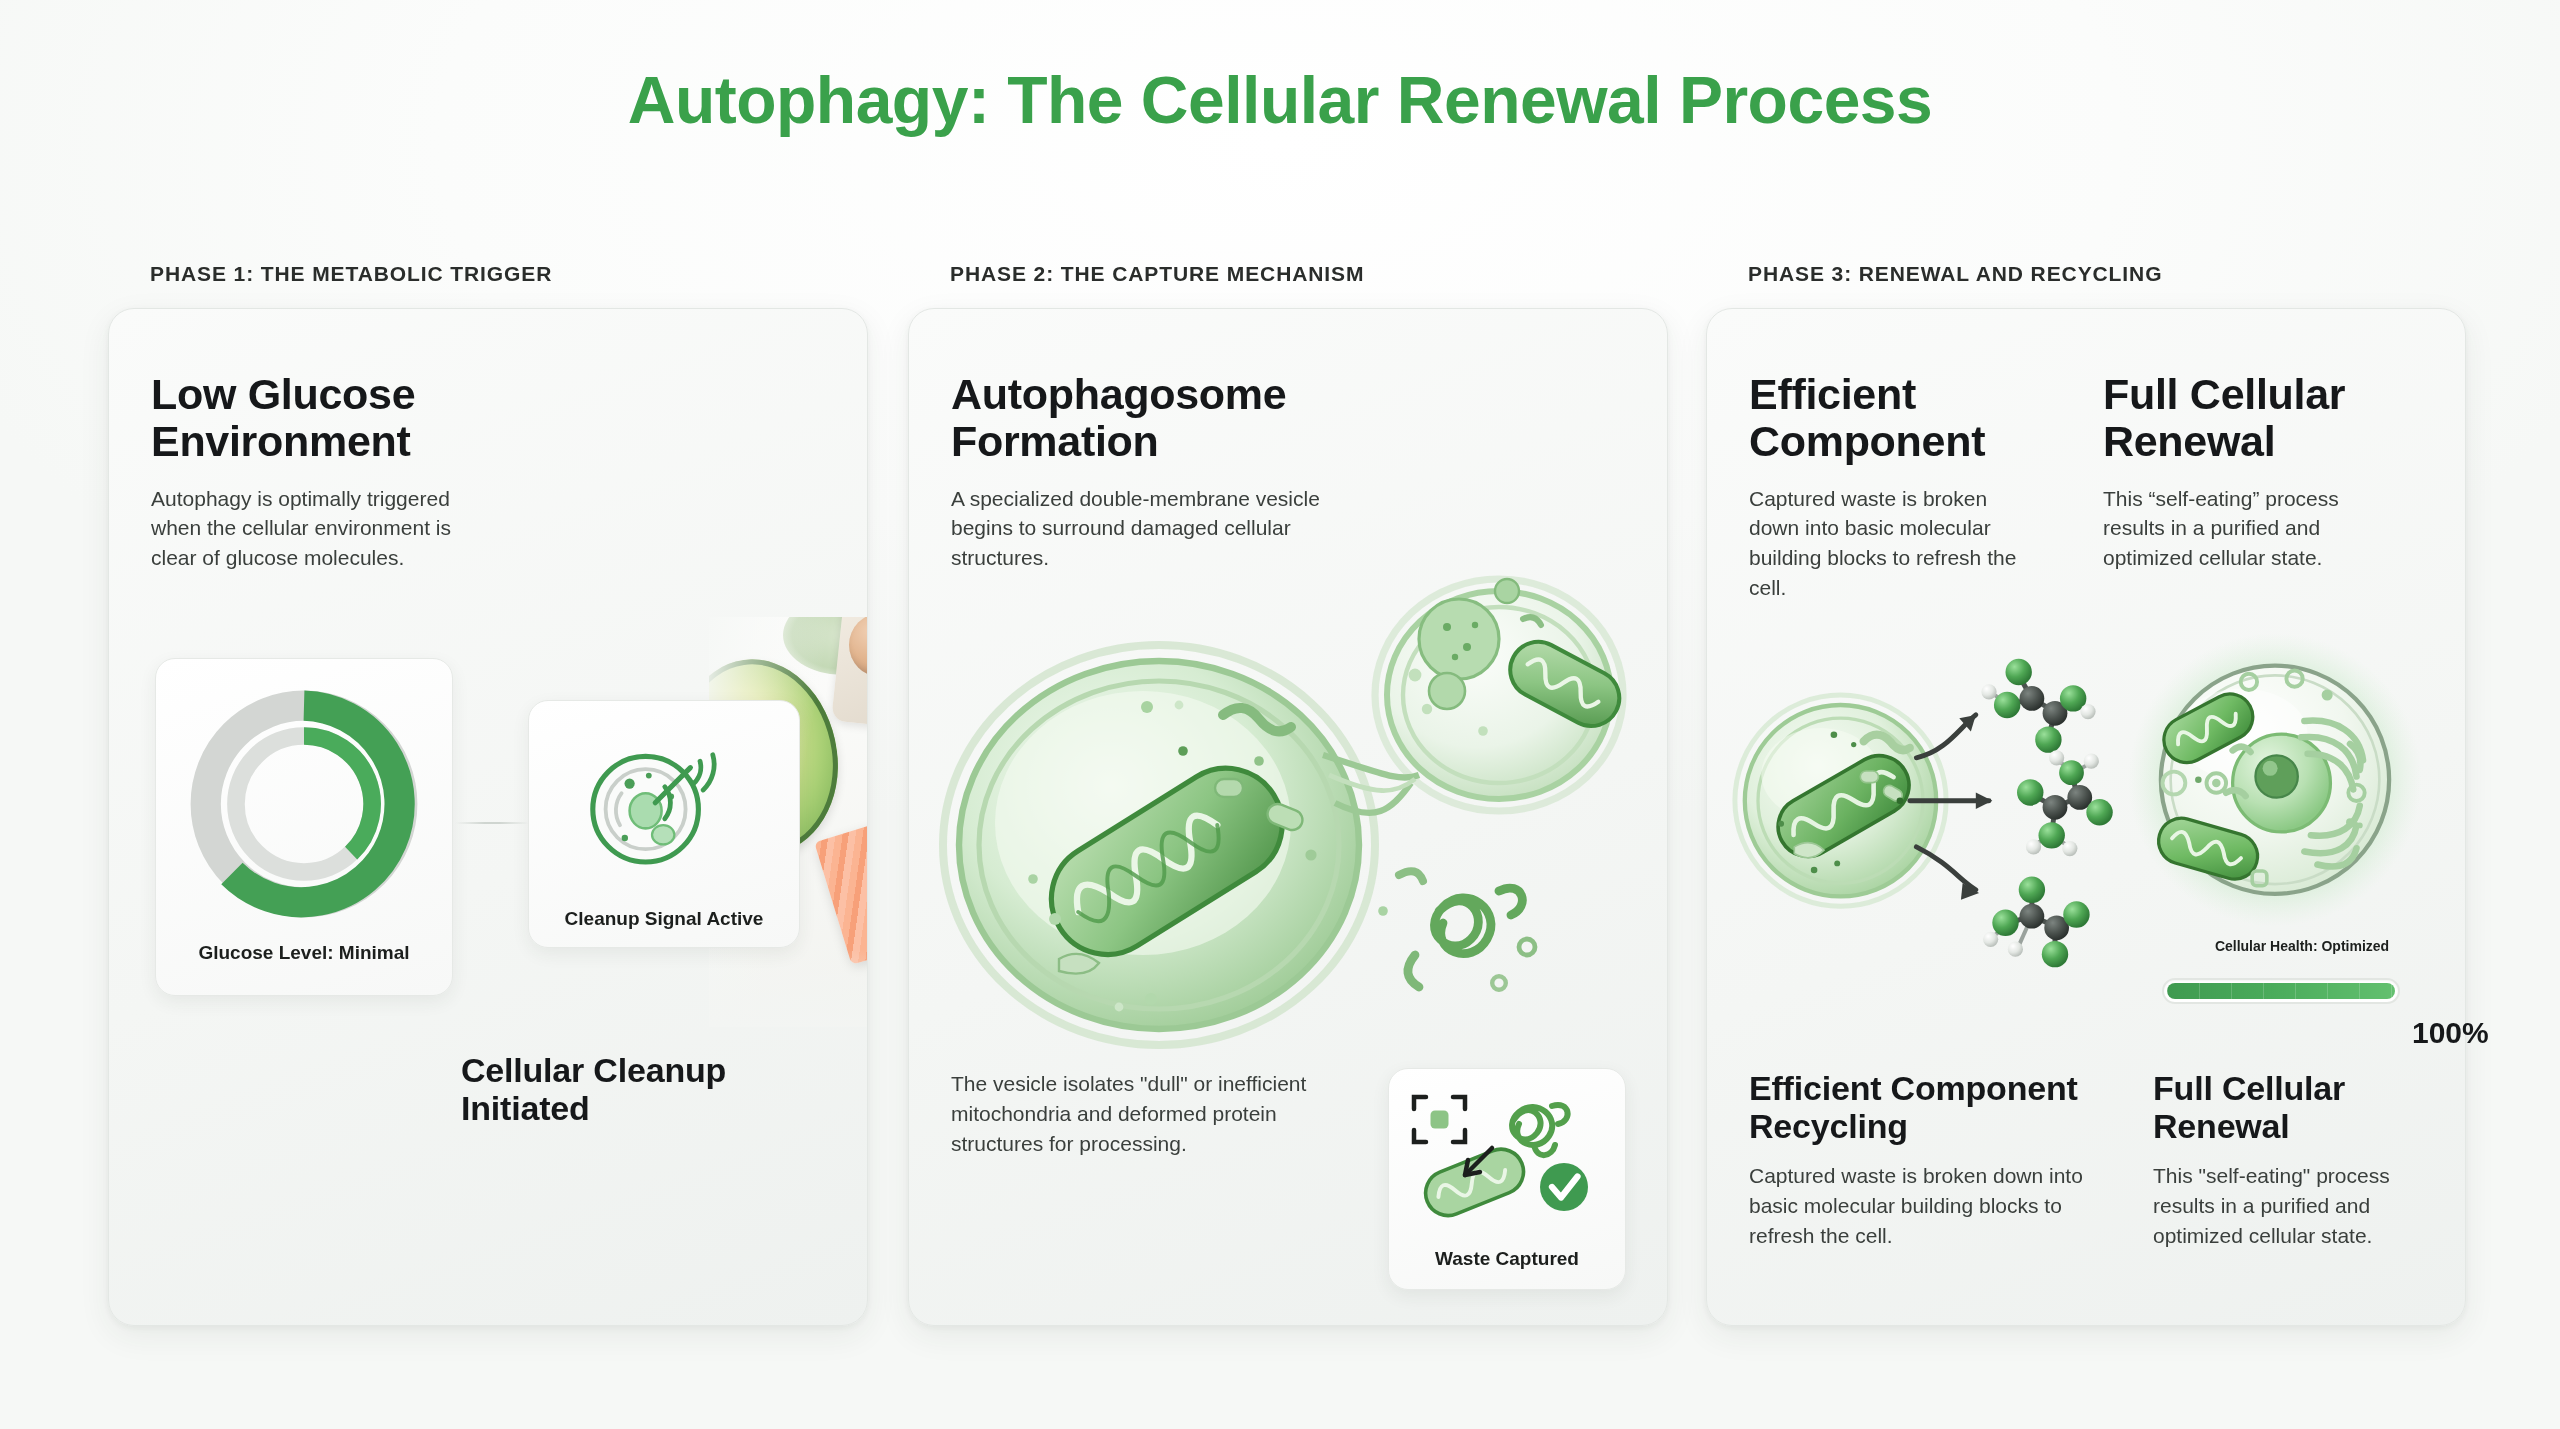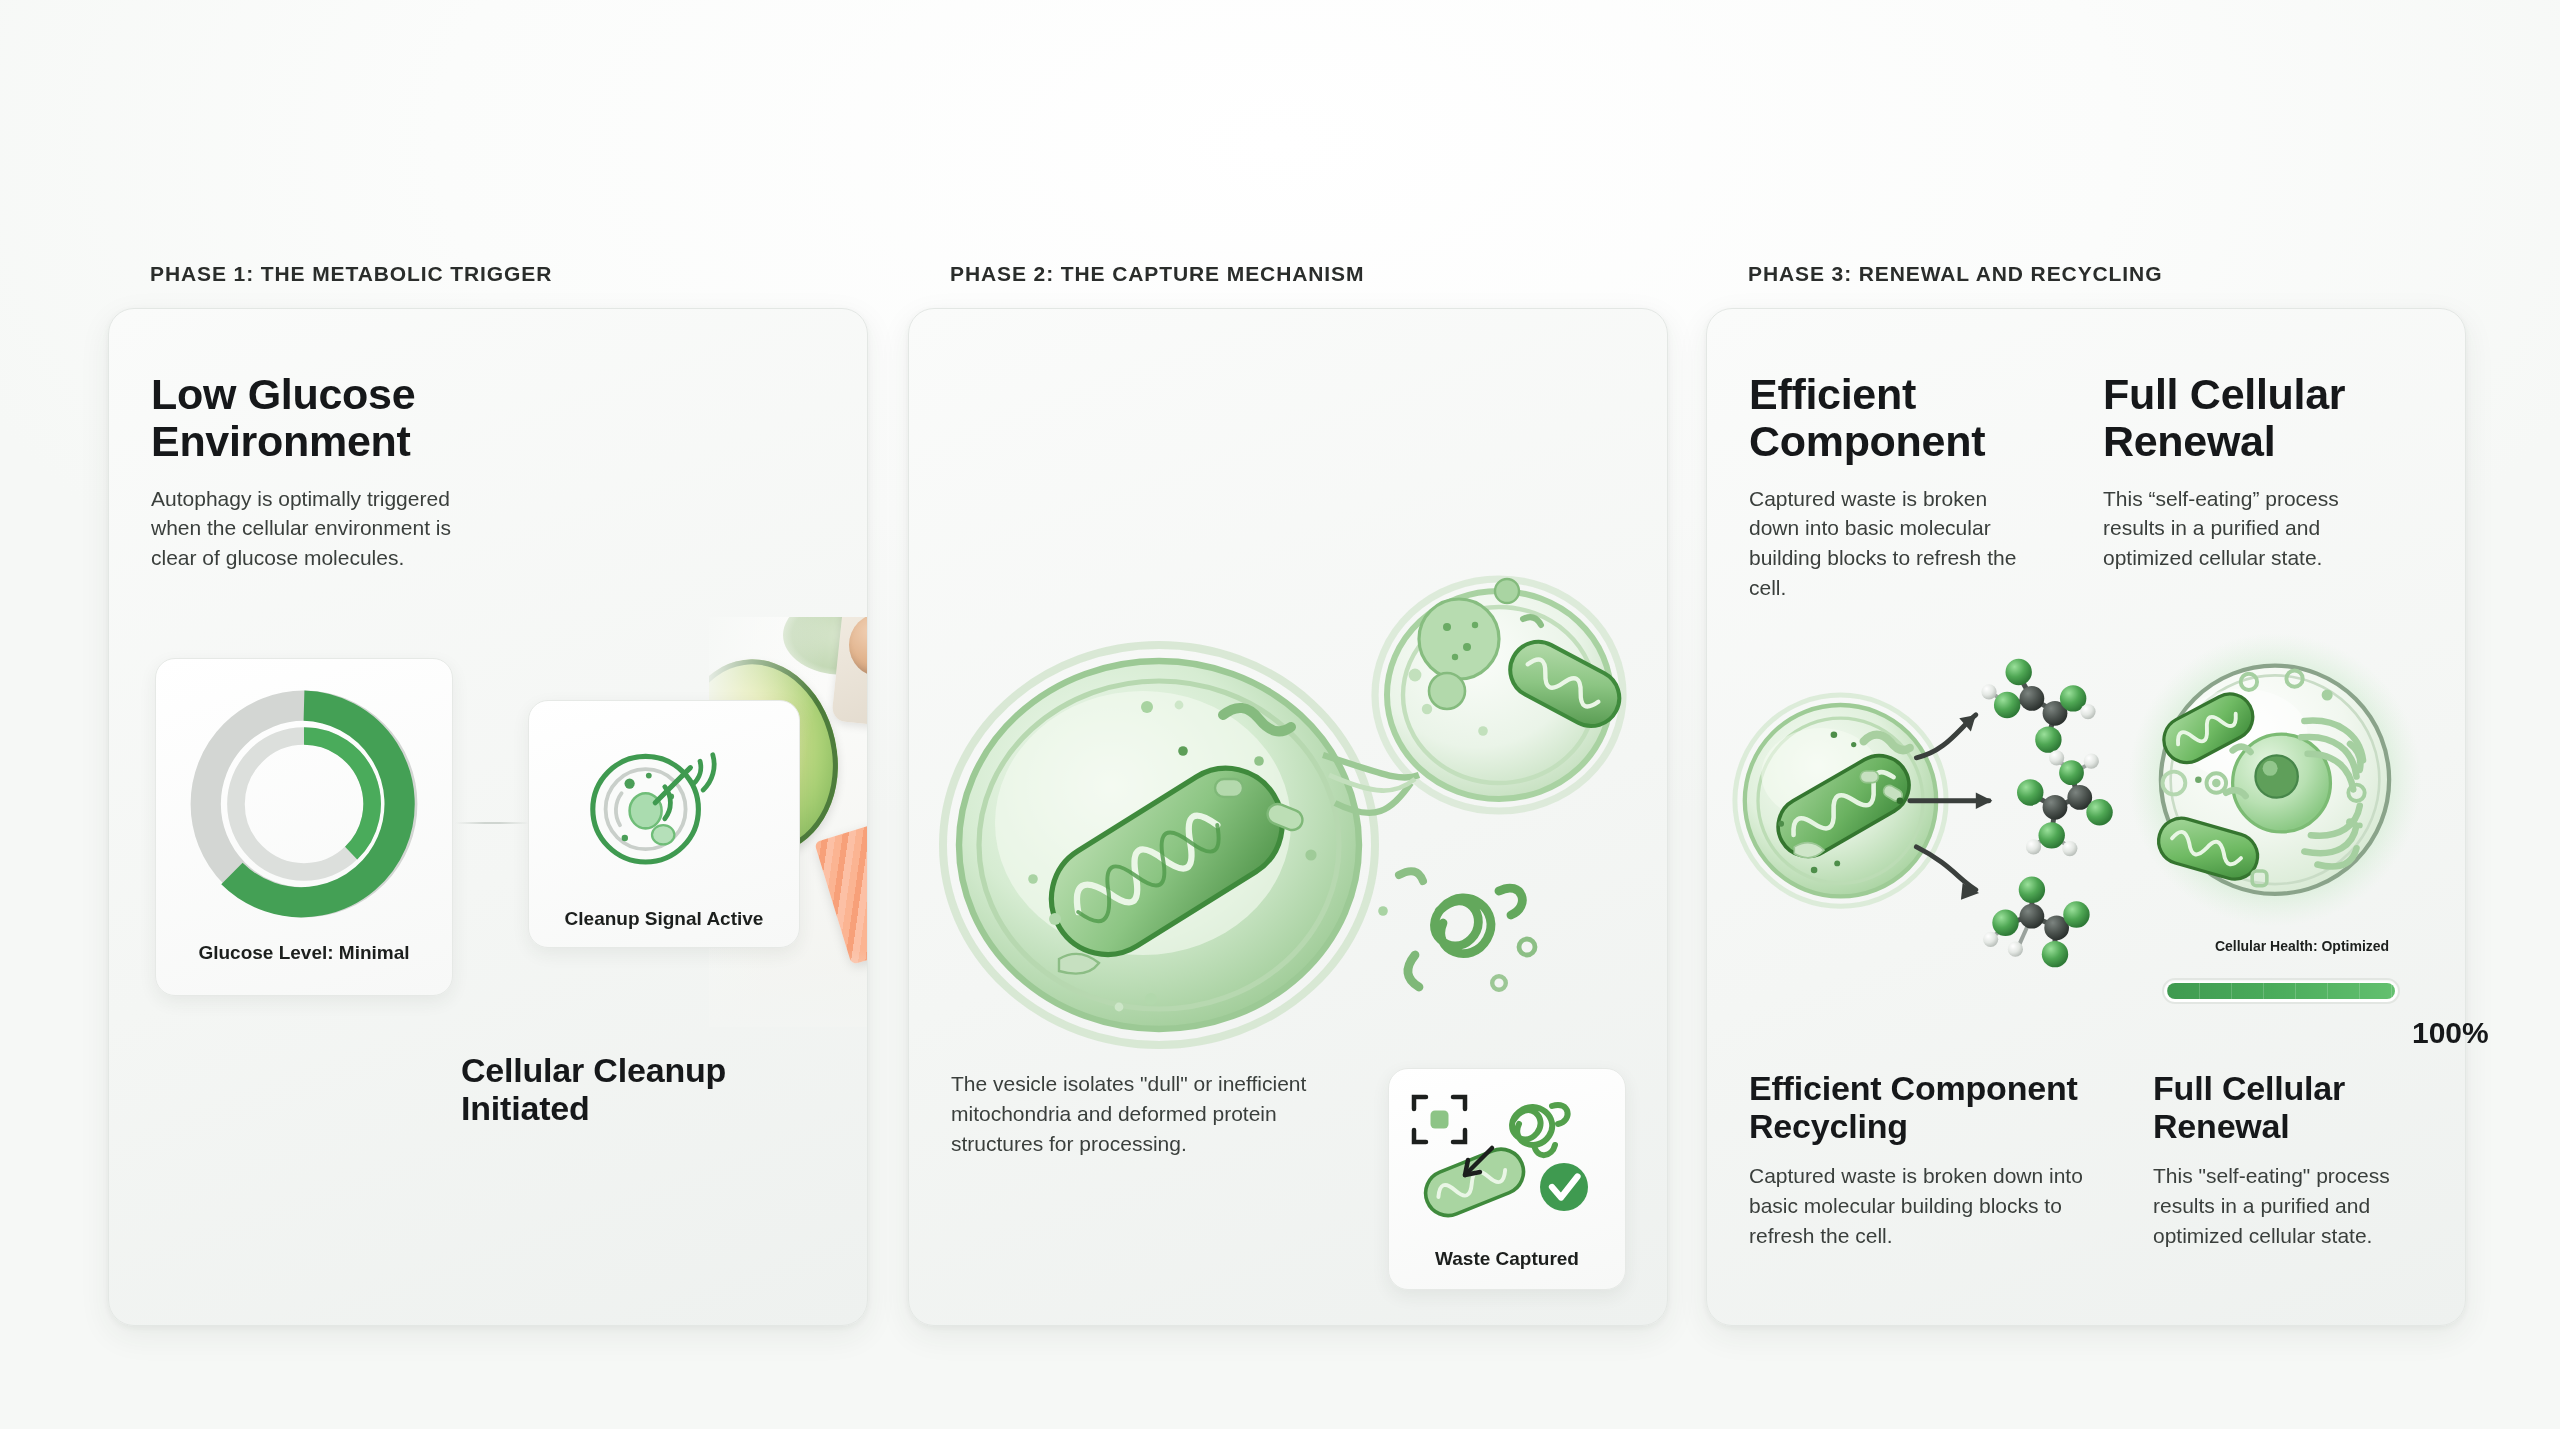--- a/index.html
+++ b/index.html
@@ -167,20 +167,21 @@
   .donut { position: absolute; left: 178px; top: 678px; width: 252px; height: 252px; }
   .gauge-caption { top: 942px; }
   .signal-caption { top: 908px; }
   .waste-caption { top: 1248px; }
 </style>
 </head>
 <body>
 
 <div class="page">
 
+  <div class="title">Autophagy: The Cellular Renewal Process</div>
 
   <div class="phase-label" id="plabel0">PHASE 1: THE METABOLIC TRIGGER</div>
   <div class="phase-label" id="plabel1">PHASE 2: THE CAPTURE MECHANISM</div>
   <div class="phase-label" id="plabel2">PHASE 3: RENEWAL AND RECYCLING</div>
 
   <div class="card" id="card0">
 
     <div class="photo">
       <div class="plate"></div>
       <div class="herb"></div>
@@ -229,20 +230,24 @@
     <circle cx="62" cy="44" r="1.8" fill="#4a9e57"></circle>
     <path d="M52 48 L74 26" stroke="#3f9a50" stroke-width="3.2" stroke-linecap="round"></path>
     <path d="M58 58 A 16 16 0 0 0 58 38" fill="none" stroke="#3f9a50" stroke-width="3" stroke-linecap="round"></path>
     <path d="M76 36 A 14 14 0 0 0 80 22" fill="none" stroke="#3f9a50" stroke-width="3" stroke-linecap="round"></path>
     <path d="M82 40 A 22 22 0 0 0 88 18" fill="none" stroke="#3f9a50" stroke-width="3" stroke-linecap="round"></path>
     <path d="M30 62 A 18 18 0 0 1 31 42" fill="none" stroke="#c9cfca" stroke-width="2.4" stroke-linecap="round"></path>
   </svg>
   <div class="tile-label signal-caption" style="left:528px; width:272px;">Cleanup Signal Active</div>
 
   <div class="card" id="card1">
+    <div class="block" style="left:42px; top:62px; width:400px;">
+      <div class="h-big">Autophagosome Formation</div>
+      <div class="body">A specialized double-membrane vesicle begins to surround damaged cellular structures.</div>
+    </div>
 
     <svg style="position:absolute; left:14px; top:250px; width:720px; height:520px;" viewBox="0 0 360 260">
       <defs>
         <radialGradient id="vg" cx="38%" cy="34%" r="72%">
           <stop offset="0%" stop-color="#f4faf3"></stop>
           <stop offset="52%" stop-color="#d6ecd2"></stop>
           <stop offset="100%" stop-color="#9ecb96"></stop>
         </radialGradient>
         <radialGradient id="vg2" cx="40%" cy="30%" r="75%">
           <stop offset="0%" stop-color="#fbfdfa"></stop>

